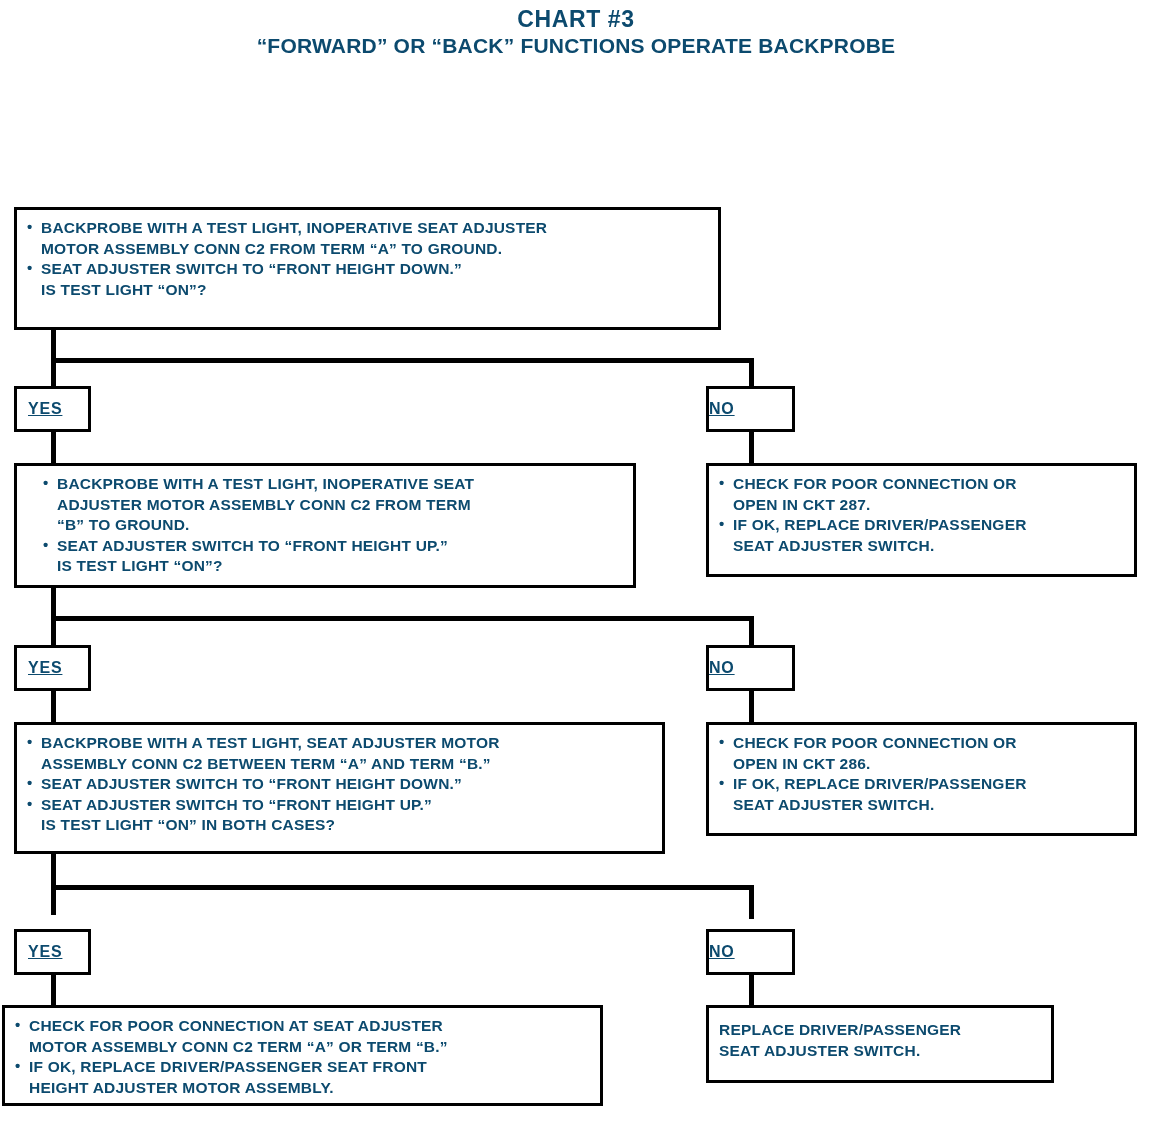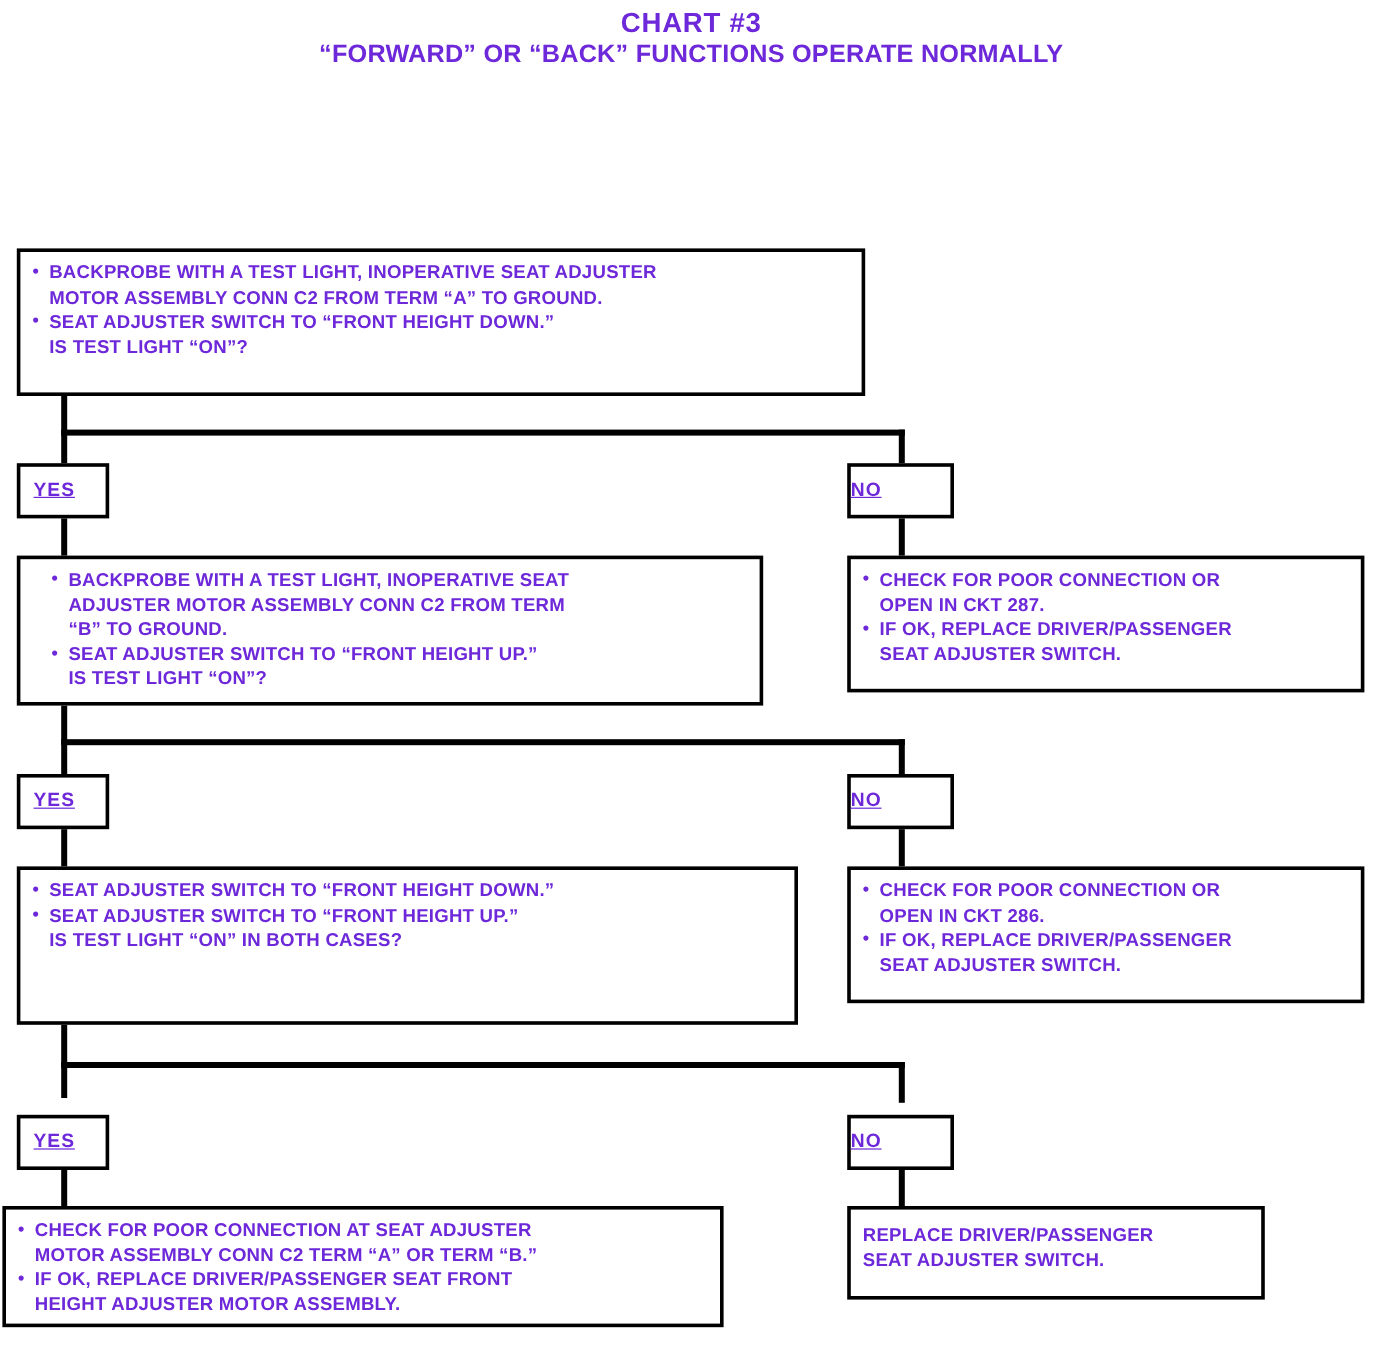--- a/index.html
+++ b/index.html
@@ -6,21 +6,21 @@
     margin: 0;
     padding: 0;
     background: #ffffff;
   }
   #page {
     position: relative;
     width: 1152px;
     height: 1126px;
     background: #ffffff;
     font-family: "Liberation Sans", sans-serif;
-    color: #6d28d9;
+    color: #0c4a6e;
     overflow: hidden;
   }
 
   
   .title-block {
     position: absolute;
     left: 0;
     top: 6px;
     width: 1152px;
     text-align: center;
@@ -110,21 +110,21 @@
     z-index: 1;
   }
 </style>
 </head>
 <body>
 
 <div id="page">
 
   <div class="title-block">
     <div class="title-main">CHART #3</div>
-    <div class="title-sub">“FORWARD” OR “BACK” FUNCTIONS OPERATE NORMALLY</div>
+    <div class="title-sub">“FORWARD” OR “BACK” FUNCTIONS OPERATE BACKPROBE</div>
   </div>
 
   <div class="vline" style="left:51px; top:327px; height:62px;"></div>
   <div class="hline" style="left:51px; top:358px; width:703px;"></div>
   <div class="vline" style="left:749px; top:358px; height:32px;"></div>
   <div class="vline" style="left:51px; top:429px; height:35px;"></div>
   <div class="vline" style="left:749px; top:429px; height:35px;"></div>
 
   <div class="vline" style="left:51px; top:585px; height:64px;"></div>
   <div class="hline" style="left:51px; top:616px; width:703px;"></div>
@@ -175,20 +175,22 @@
 
   <div class="chip" style="left:14px; top:645px; width:77px; height:46px;">
     <span class="chip-label">YES</span>
   </div>
   <div class="chip chip-center" style="left:706px; top:645px; width:89px; height:46px;">
     <span class="chip-label">NO</span>
   </div>
 
   <div class="node" style="left:14px; top:722px; width:651px; height:132px;">
     <div class="node-body">
+      <div class="bullet-line has-bullet">BACKPROBE WITH A TEST LIGHT, SEAT ADJUSTER MOTOR
+ASSEMBLY CONN C2 BETWEEN TERM “A” AND TERM “B.”</div>
       <div class="bullet-line has-bullet">SEAT ADJUSTER SWITCH TO “FRONT HEIGHT DOWN.”</div>
       <div class="bullet-line has-bullet">SEAT ADJUSTER SWITCH TO “FRONT HEIGHT UP.”
 IS TEST LIGHT “ON” IN BOTH CASES?</div>
     </div>
   </div>
 
   <div class="node" style="left:706px; top:722px; width:431px; height:114px;">
     <div class="node-body">
       <div class="bullet-line has-bullet">CHECK FOR POOR CONNECTION OR
 OPEN IN CKT 286.</div>

